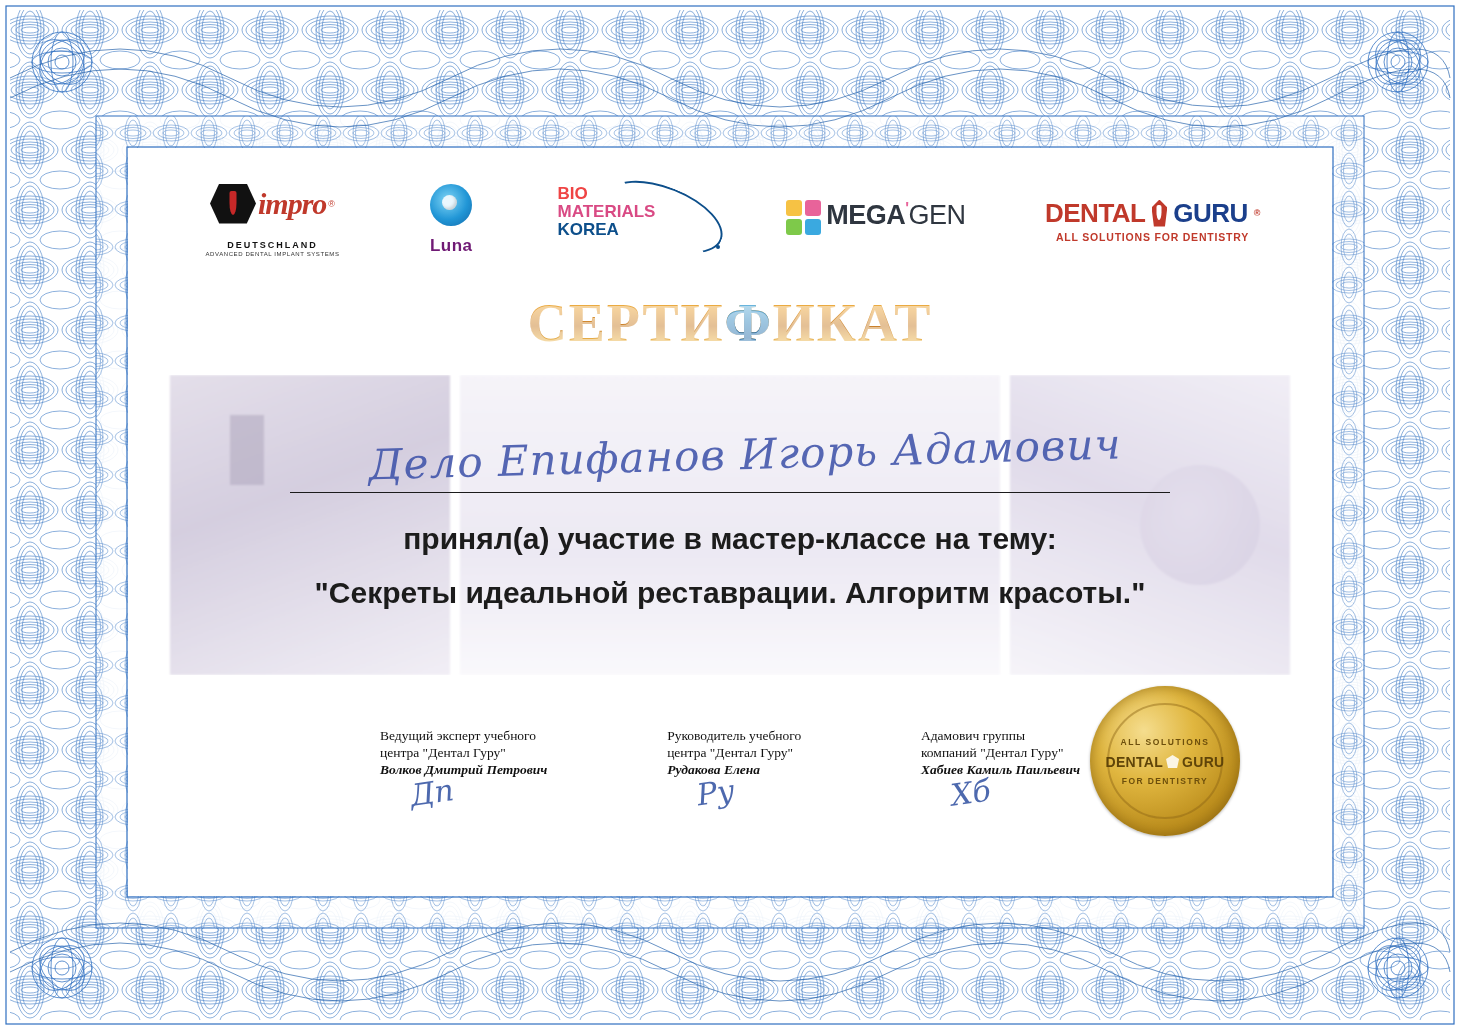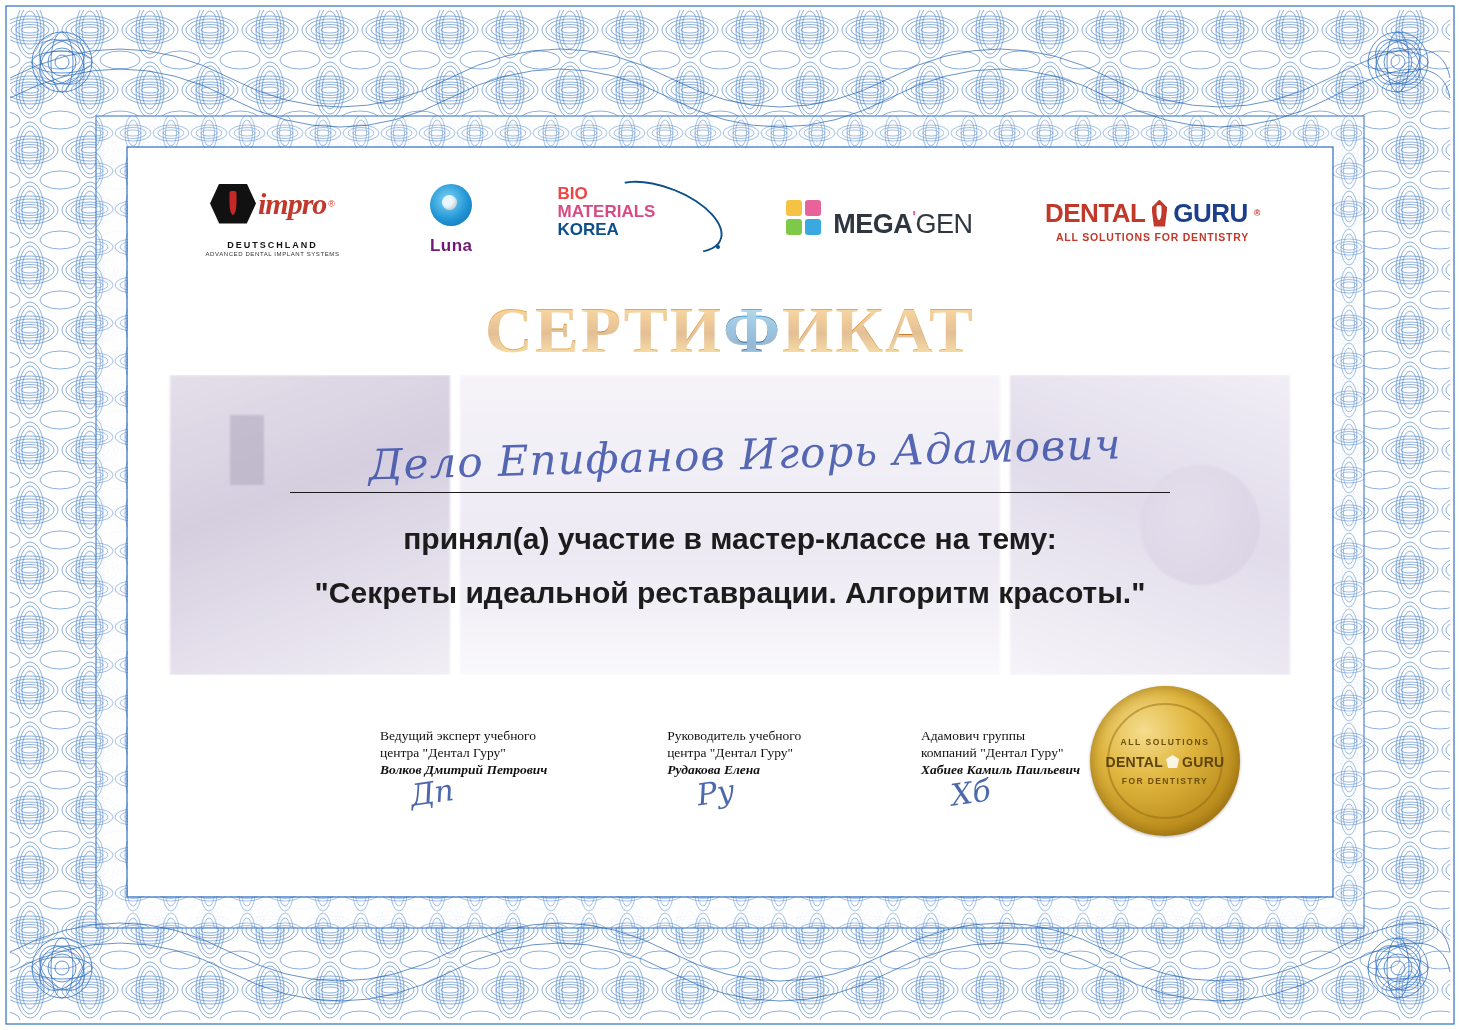--- a/index.html
+++ b/index.html
@@ -130,21 +130,21 @@
     border-left-color: transparent;
     border-bottom-color: transparent;
     transform: rotate(22deg);
   }
   .bmk-line1 { font-size: 17px; font-weight: bold; color: #ef4444; line-height: 1.05; }
   .bmk-line2 { font-size: 17px; font-weight: bold; color: #d94a84; line-height: 1.05; }
   .bmk-line3 { font-size: 17px; font-weight: bold; color: #0d4f8b; line-height: 1.05; }
   .bmk-dot { position:absolute; right: 8px; bottom: 6px; width:4px;height:4px;border-radius:50%;background:#0d4f8b;}
 
   
-  .logo-megagen { width: 200px; display:flex; align-items:flex-end; gap:7px;}
+  .logo-megagen { width: 200px; display:flex; align-items:flex-start; }
   .mg-tiles { width: 40px; height: 40px; position: relative; }
   .mg-tiles span { position:absolute; border-radius: 3px; }
   .mg-t1 { left:0; top:0; width:16px;height:16px;background:#f6c244;}
   .mg-t2 { left:19px; top:0; width:16px;height:16px;background:#e8639a;}
   .mg-t3 { left:0; top:19px; width:16px;height:16px;background:#7ec94a;}
   .mg-t4 { left:19px; top:19px; width:16px;height:16px;background:#3aa9e0;}
   .mg-text { font-size: 27px; font-weight: bold; color: #2f3640; letter-spacing: -.5px;}
   .mg-text .light { font-weight: normal; }
   .mg-text .tick { color:#e8639a; font-size: 16px; vertical-align: top;}
 
@@ -174,21 +174,21 @@
   }
 
   
   .title {
     position: absolute;
     left: 0; right: 0;
     top: 292px;
     text-align: center;
     font-family: "Liberation Serif", serif;
     font-weight: bold;
-    font-size: 66px;
+    font-size: 54px;
     letter-spacing: 2px;
     background: linear-gradient(180deg,#f3c65a 0%, #e8a33b 28%, #c87f2b 55%, #e9b24a 78%, #f6d887 100%);
     -webkit-background-clip: text;
     background-clip: text;
     color: transparent;
     text-shadow: 0 1px 0 rgba(255,255,255,.5);
   }
   .title .accent {
     background: linear-gradient(180deg,#8fd4f0 0%, #3e8fc4 45%, #2a6ea8 75%, #8fd4f0 100%);
     -webkit-background-clip: text;

